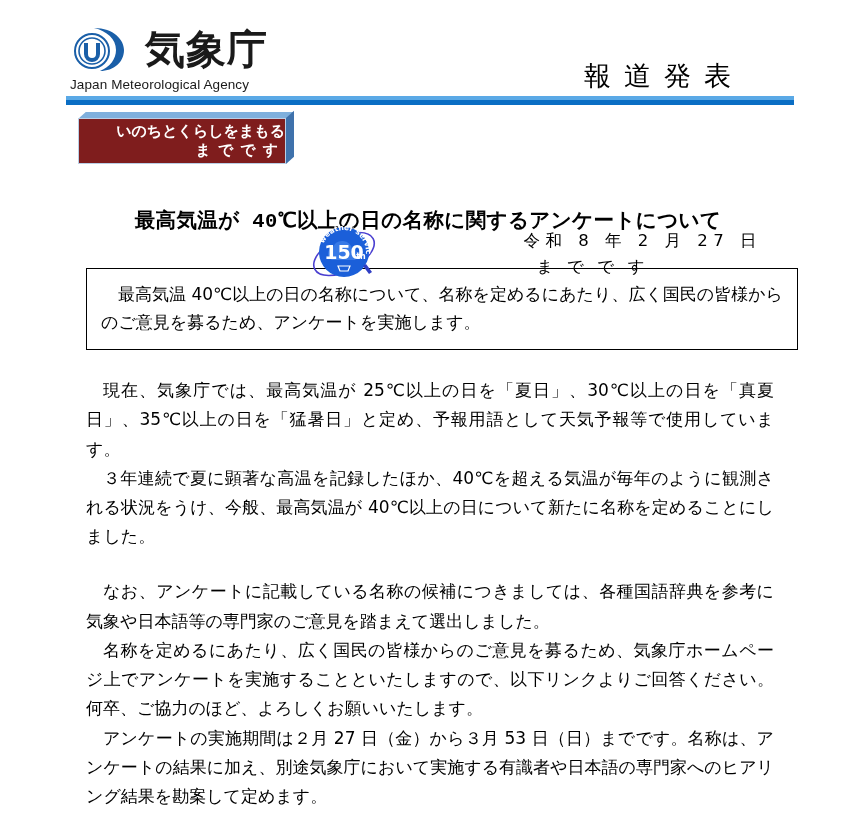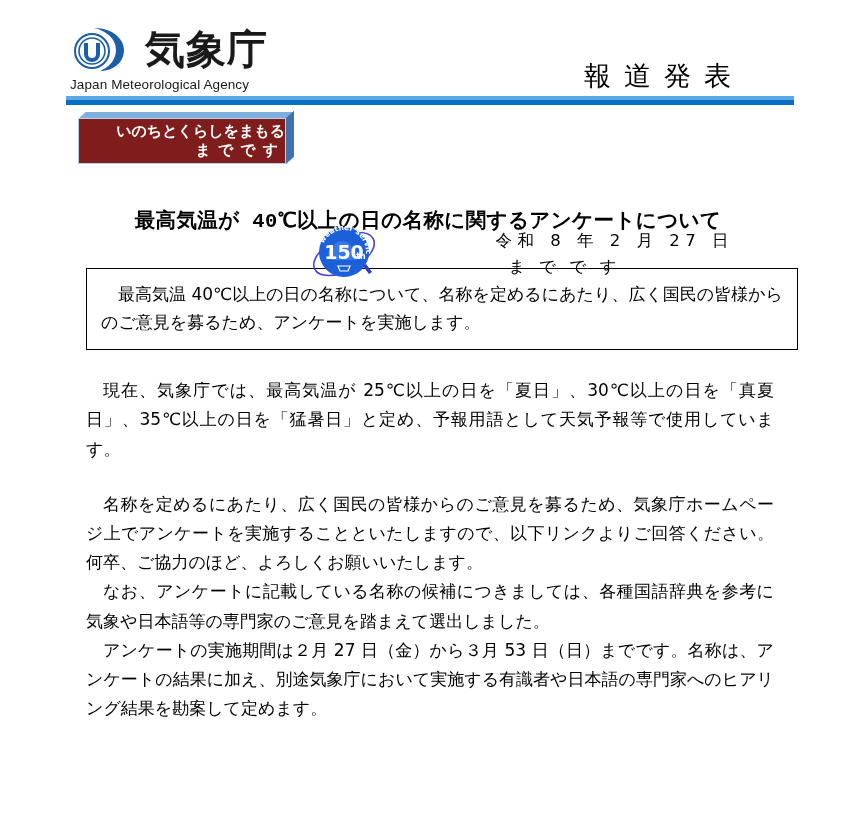--- a/index.html
+++ b/index.html
@@ -137,21 +137,21 @@
   .badge {
     position: absolute;
     left: 308px;
     top: 112px;
     width: 72px;
     height: 64px;
   }
 
   .dateblock {
     position: absolute;
-    right: 122px;
+    right: 94px;
     top: 118px;
     text-align: left;
     font-family: "DejaVu Sans", "Liberation Sans", sans-serif;
     font-size: 16.5px;
     line-height: 1.55;
     color: #000;
     white-space: nowrap;
   }
   .dateblock .d1 { letter-spacing: 5.5px; }
   .dateblock .d2 { letter-spacing: 13.5px; padding-left: 13px; }
@@ -261,21 +261,22 @@
 <div class="doc-title">最高気温が 40℃以上の日の名称に関するアンケートについて</div>
 
 <div class="summary-box">
   <p>最高気温 40℃以上の日の名称について、名称を定めるにあたり、広く国民の皆様からのご意見を募るため、アンケートを実施します。</p>
 </div>
 
 <div class="body-wrap">
 
   <div class="para-group">
     <p class="para">現在、気象庁では、最高気温が 25℃以上の日を「夏日」、30℃以上の日を「真夏日」、35℃以上の日を「猛暑日」と定め、予報用語として天気予報等で使用しています。</p>
+    <p class="para">３年連続で夏に顕著な高温を記録したほか、40℃を超える気温が毎年のように観測される状況をうけ、今般、最高気温が 40℃以上の日について新たに名称を定めることにしました。</p>
   </div>
 
   <div class="para-group">
+    <p class="para">なお、アンケートに記載している名称の候補につきましては、各種国語辞典を参考に気象や日本語等の専門家のご意見を踏まえて選出しました。</p>
     <p class="para">名称を定めるにあたり、広く国民の皆様からのご意見を募るため、気象庁ホームページ上でアンケートを実施することといたしますので、以下リンクよりご回答ください。何卒、ご協力のほど、よろしくお願いいたします。</p>
-    <p class="para">なお、アンケートに記載している名称の候補につきましては、各種国語辞典を参考に気象や日本語等の専門家のご意見を踏まえて選出しました。</p>
     <p class="para">アンケートの実施期間は２月 27 日（金）から３月 53 日（日）までです。名称は、アンケートの結果に加え、別途気象庁において実施する有識者や日本語の専門家へのヒアリング結果を勘案して定めます。</p>
   </div>
 
 </div>
 
 </body></html>

